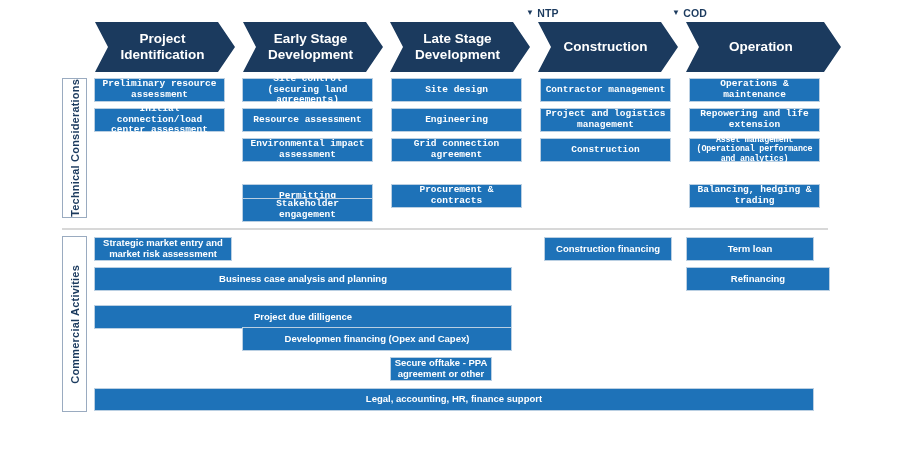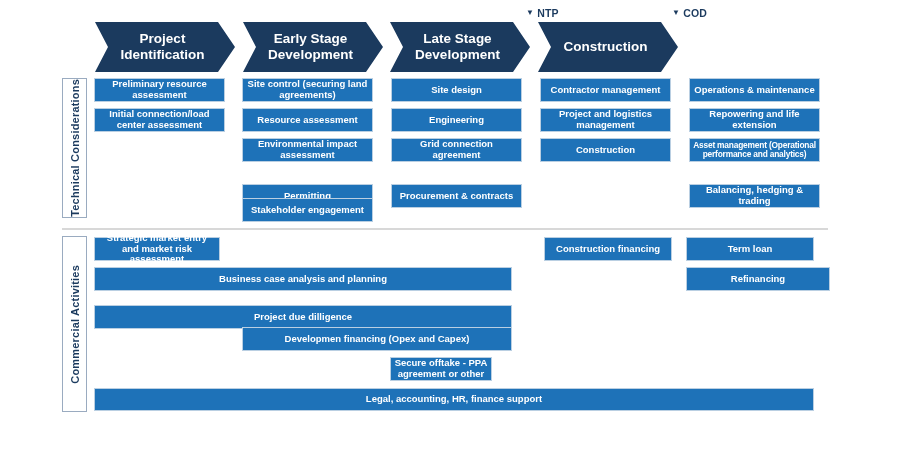--- a/index.html
+++ b/index.html
@@ -32,21 +32,21 @@
   }
   
   .divider{position:absolute;left:62px;top:228px;width:766px;height:2px;background:#d8d8d8;}
   
   .box{
     position:absolute;background:#1e72b8;border:1px solid #bacfe2;color:#ffffff;
     display:flex;align-items:center;justify-content:center;text-align:center;
     font-size:9.5px;line-height:1.12;box-sizing:border-box;padding:1px 3px;height:24px;
   }
   .box.small{font-size:8.4px;letter-spacing:-.2px;}
-  .w-col{width:131px;}
+  .w-col{width:131px;font-family:Liberation Mono, monospace;}
   
   .c1{left:94px;}  .c2{left:242px;} .c3{left:391px;} .c4{left:540px;} .c5{left:689px;}
   .r1{top:78px;}   .r2{top:108px;}  .r3{top:138px;}  .r4{top:184px;}  .r5{top:198px;}
 </style>
 </head>
 <body>
 
 <div class="canvas">
 
   <div class="milestone" style="left:526px;">
@@ -55,20 +55,21 @@
   </div>
   <div class="milestone" style="left:672px;">
     <span class="tri">▼</span>
     <span>COD</span>
   </div>
 
   <div class="arrow" style="left:95px;">Project Identification</div>
   <div class="arrow" style="left:243px;">Early Stage Development</div>
   <div class="arrow" style="left:390px;">Late Stage Development</div>
   <div class="arrow" style="left:538px;">Construction</div>
+  <div class="arrow last" style="left:686px;">Operation</div>
 
   <div class="lane-label" style="top:78px;height:140px;">
     <span>Technical Considerations</span>
   </div>
   <div class="lane-label" style="top:236px;height:176px;">
     <span>Commercial Activities</span>
   </div>
 
   <div class="divider"></div>
 
@@ -88,21 +89,21 @@
 
   <div class="box w-col c4 r1">Contractor management</div>
   <div class="box w-col c4 r2">Project and logistics management</div>
   <div class="box w-col c4 r3">Construction</div>
 
   <div class="box w-col c5 r1">Operations &amp; maintenance</div>
   <div class="box w-col c5 r2">Repowering and life extension</div>
   <div class="box w-col c5 r3 small">Asset management (Operational performance and analytics)</div>
   <div class="box w-col c5 r4">Balancing, hedging &amp; trading</div>
 
-  <div class="box" style="left:94px;top:237px;width:126px;">Strategic market entry and market risk assessment</div>
+  <div class="box" style="left:94px;top:237px;width:138px;">Strategic market entry and market risk assessment</div>
   <div class="box" style="left:94px;top:267px;width:418px;">Business case analysis and planning</div>
   <div class="box" style="left:94px;top:305px;width:418px;">Project due dilligence</div>
   <div class="box" style="left:242px;top:327px;width:270px;">Developmen financing (Opex and Capex)</div>
   <div class="box" style="left:390px;top:357px;width:102px;">Secure offtake - PPA agreement or other</div>
   <div class="box" style="left:544px;top:237px;width:128px;">Construction financing</div>
   <div class="box" style="left:686px;top:237px;width:128px;">Term loan</div>
   <div class="box" style="left:686px;top:267px;width:144px;">Refinancing</div>
   <div class="box" style="left:94px;top:388px;width:720px;height:23px;">Legal, accounting, HR, finance support</div>
 
 </div>

